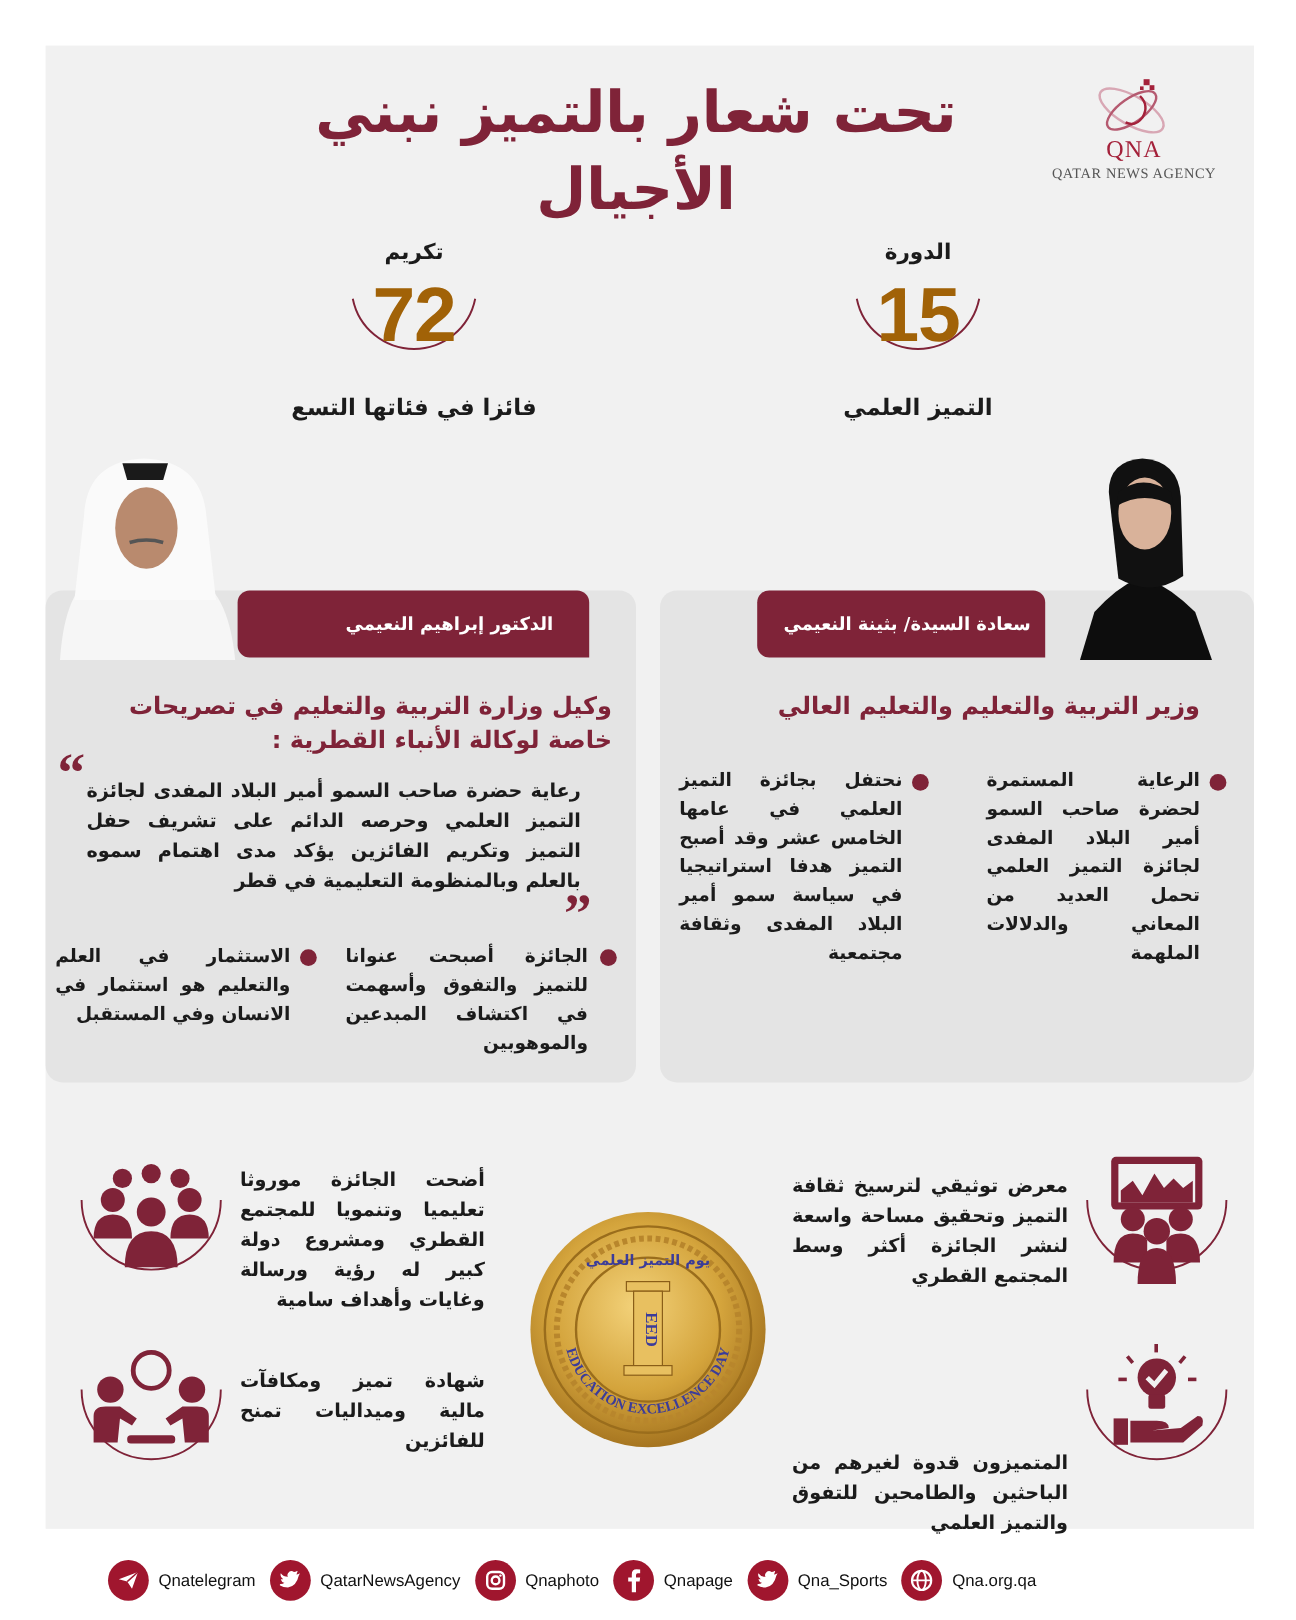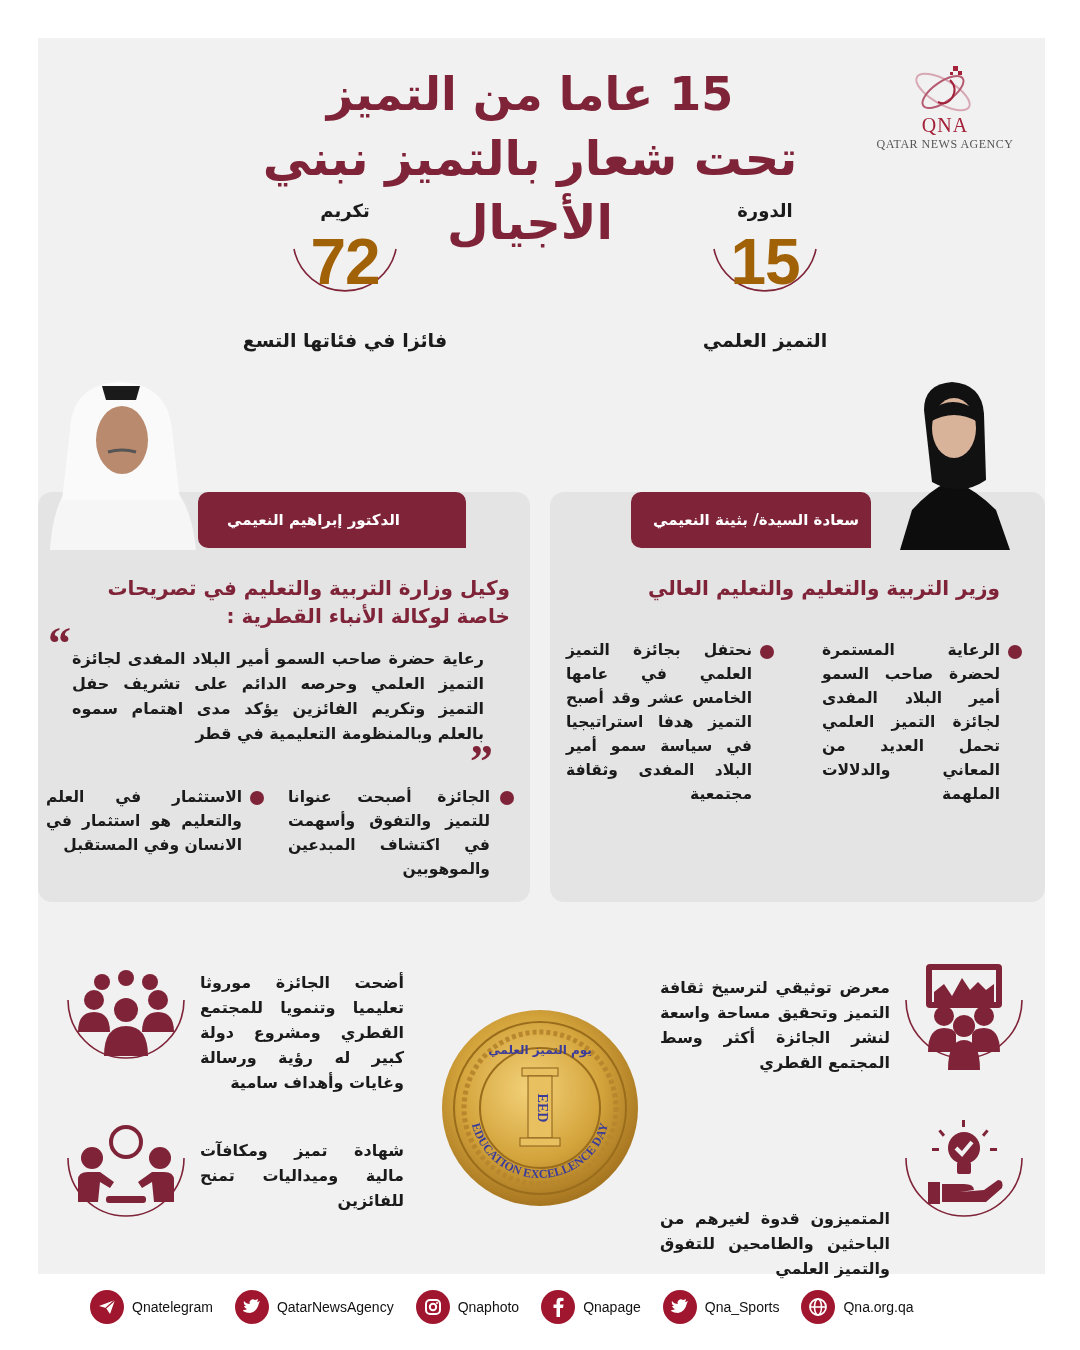--- a/index.html
+++ b/index.html
@@ -28,32 +28,31 @@
   .photo { position: absolute; overflow: hidden; }
   .role { position: absolute; direction: rtl; font-weight: bold; color: #7f2338; font-size: 20px; line-height: 28px; }
   .bul { position: absolute; direction: rtl; font-size: 15.5px; font-weight: bold; line-height: 24px; color: #1b1b1b; text-align: justify; }
   .dot { position: absolute; width: 14px; height: 14px; border-radius: 50%; background: #7f2338; }
   .quote { position: absolute; direction: rtl; font-size: 16px; line-height: 25px; color: #1b1b1b; font-weight: bold; text-align: justify; }
   .qmark { position: absolute; font-family: "Liberation Serif", serif; font-size: 46px; font-weight: bold; color: #7f2338; line-height: 40px; }
 
   .feat { position: absolute; direction: rtl; font-size: 16px; line-height: 25px; font-weight: bold; color: #1b1b1b; text-align: justify; }
   .ficon { position: absolute; width: 120px; height: 120px; }
 
-  .footer { position: absolute; top: 1290px; left: 90px; width: 900px; height: 44px; display: flex; align-items: flex-start; gap: 14px; }
+  .footer { position: absolute; top: 1290px; left: 90px; width: 900px; height: 44px; display: flex; align-items: flex-end; gap: 4px; }
   .soc { display:flex; align-items:center; gap: 8px; margin-right: 8px; }
   .soc .ic { width: 34px; height: 34px; border-radius: 50%; background: #a0162e; display:flex; align-items:center; justify-content:center; }
   .soc .tx { font-family: "Liberation Sans", sans-serif; font-size: 14px; color: #111; }
 </style>
 </head>
 <body>
 
 <div class="panel"></div>
 
 <div class="title">
-  <span class="l1">15 عاما من التميز</span>
   <span class="l2">تحت شعار بالتميز نبني الأجيال</span>
 </div>
 
 <div class="logo">
   <svg width="80" height="56" viewBox="0 0 80 56">
     <ellipse cx="38" cy="30" rx="30" ry="12" transform="rotate(30 38 30)" fill="none" stroke="#d8a7b4" stroke-width="2"></ellipse>
     <ellipse cx="38" cy="30" rx="24" ry="10" transform="rotate(-35 38 30)" fill="none" stroke="#b55a70" stroke-width="2"></ellipse>
     <path d="M45 18 q8 8 2 18 q-6 8 -14 4" fill="none" stroke="#a4213a" stroke-width="2"></path>
     <rect x="48" y="4" width="5" height="5" fill="#a4213a"></rect>
     <rect x="53" y="9" width="4" height="4" fill="#a4213a"></rect>
@@ -102,21 +101,21 @@
   </svg>
 </div>
 <div class="role" style="left:590px; top:574px; width:410px;">وزير التربية والتعليم والتعليم العالي</div>
 
 <span class="dot" style="left:1008px; top:645px;"></span>
 <div class="bul" style="left:822px; top:638px; width:178px;">الرعاية المستمرة لحضرة صاحب السمو أمير البلاد المفدى لجائزة التميز العلمي تحمل العديد من المعاني والدلالات الملهمة</div>
 <span class="dot" style="left:760px; top:645px;"></span>
 <div class="bul" style="left:566px; top:638px; width:186px;">نحتفل بجائزة التميز العلمي في عامها الخامس عشر وقد أصبح التميز هدفا استراتيجيا في سياسة سمو أمير البلاد المفدى وثقافة مجتمعية</div>
 
 <div class="card" style="left:38px; top:492px; width:492px; height:410px;"></div>
-<div class="namebar" style="left:198px; top:492px; width:268px; padding-right:66px;">
+<div class="namebar" style="left:198px; top:492px; width:293px; padding-right:30px;">
   <span>الدكتور إبراهيم النعيمي</span>
 </div>
 <div class="photo" style="left:40px; top:370px; width:162px; height:180px;">
   <svg width="162" height="180" viewBox="0 0 162 180">
     <path d="M10 180 Q14 120 40 110 L120 110 Q150 120 156 180 Z" fill="#f6f6f6"></path>
     <path d="M30 60 Q32 14 80 12 Q128 14 132 60 L140 130 L22 130 Z" fill="#fafafa"></path>
     <path d="M62 16 L100 16 L96 30 L66 30 Z" fill="#1a1a1a"></path>
     <ellipse cx="82" cy="70" rx="26" ry="34" fill="#b98a6e"></ellipse>
     <path d="M68 82 Q82 78 96 82" stroke="#555" stroke-width="3" fill="none"></path>
   </svg>

